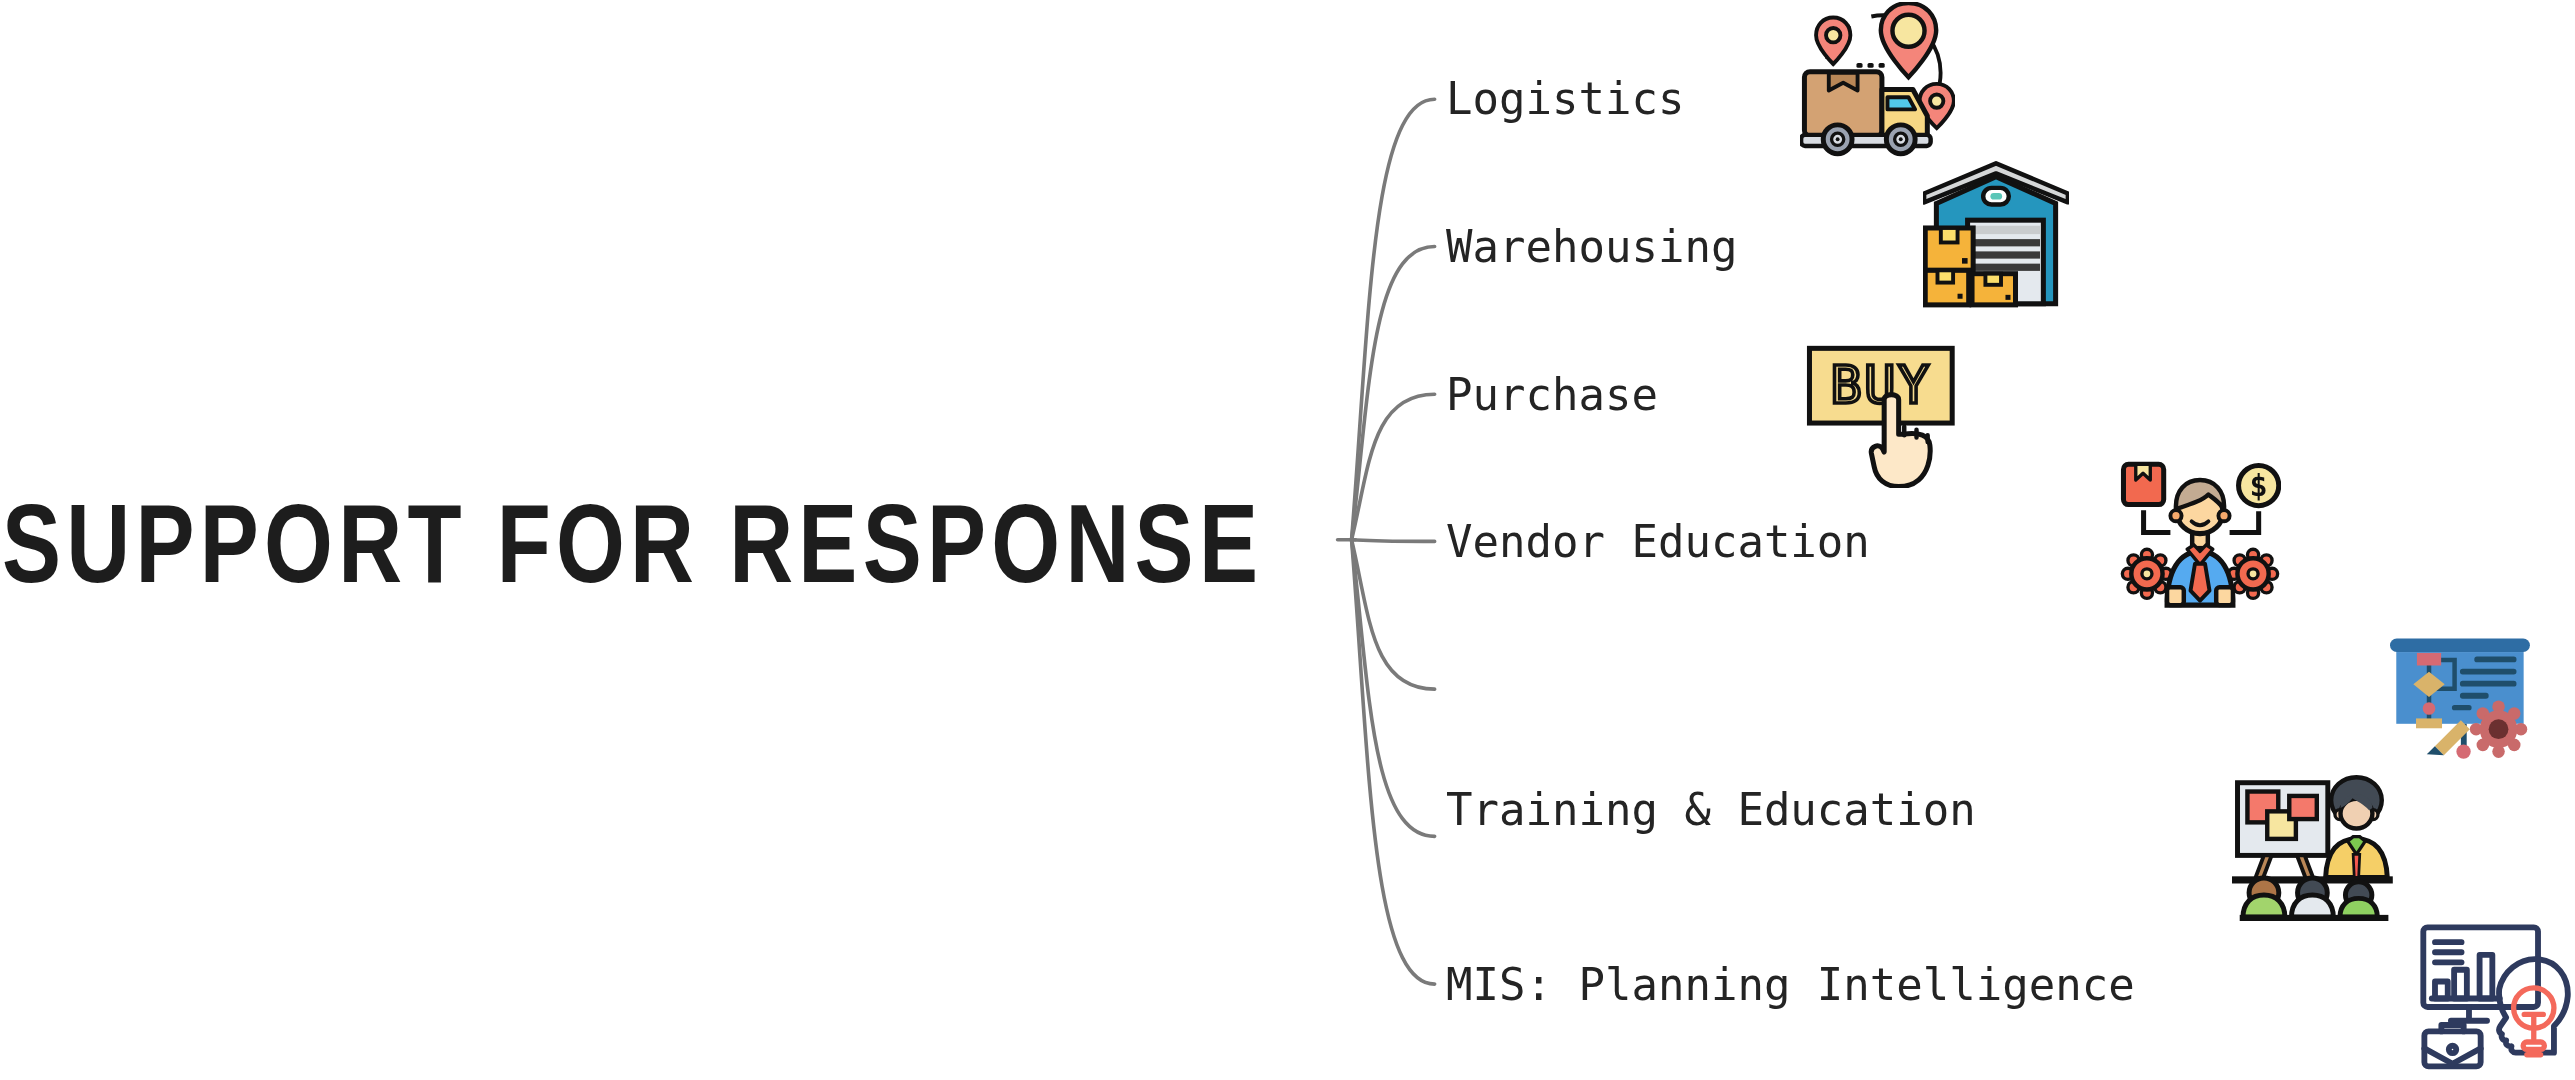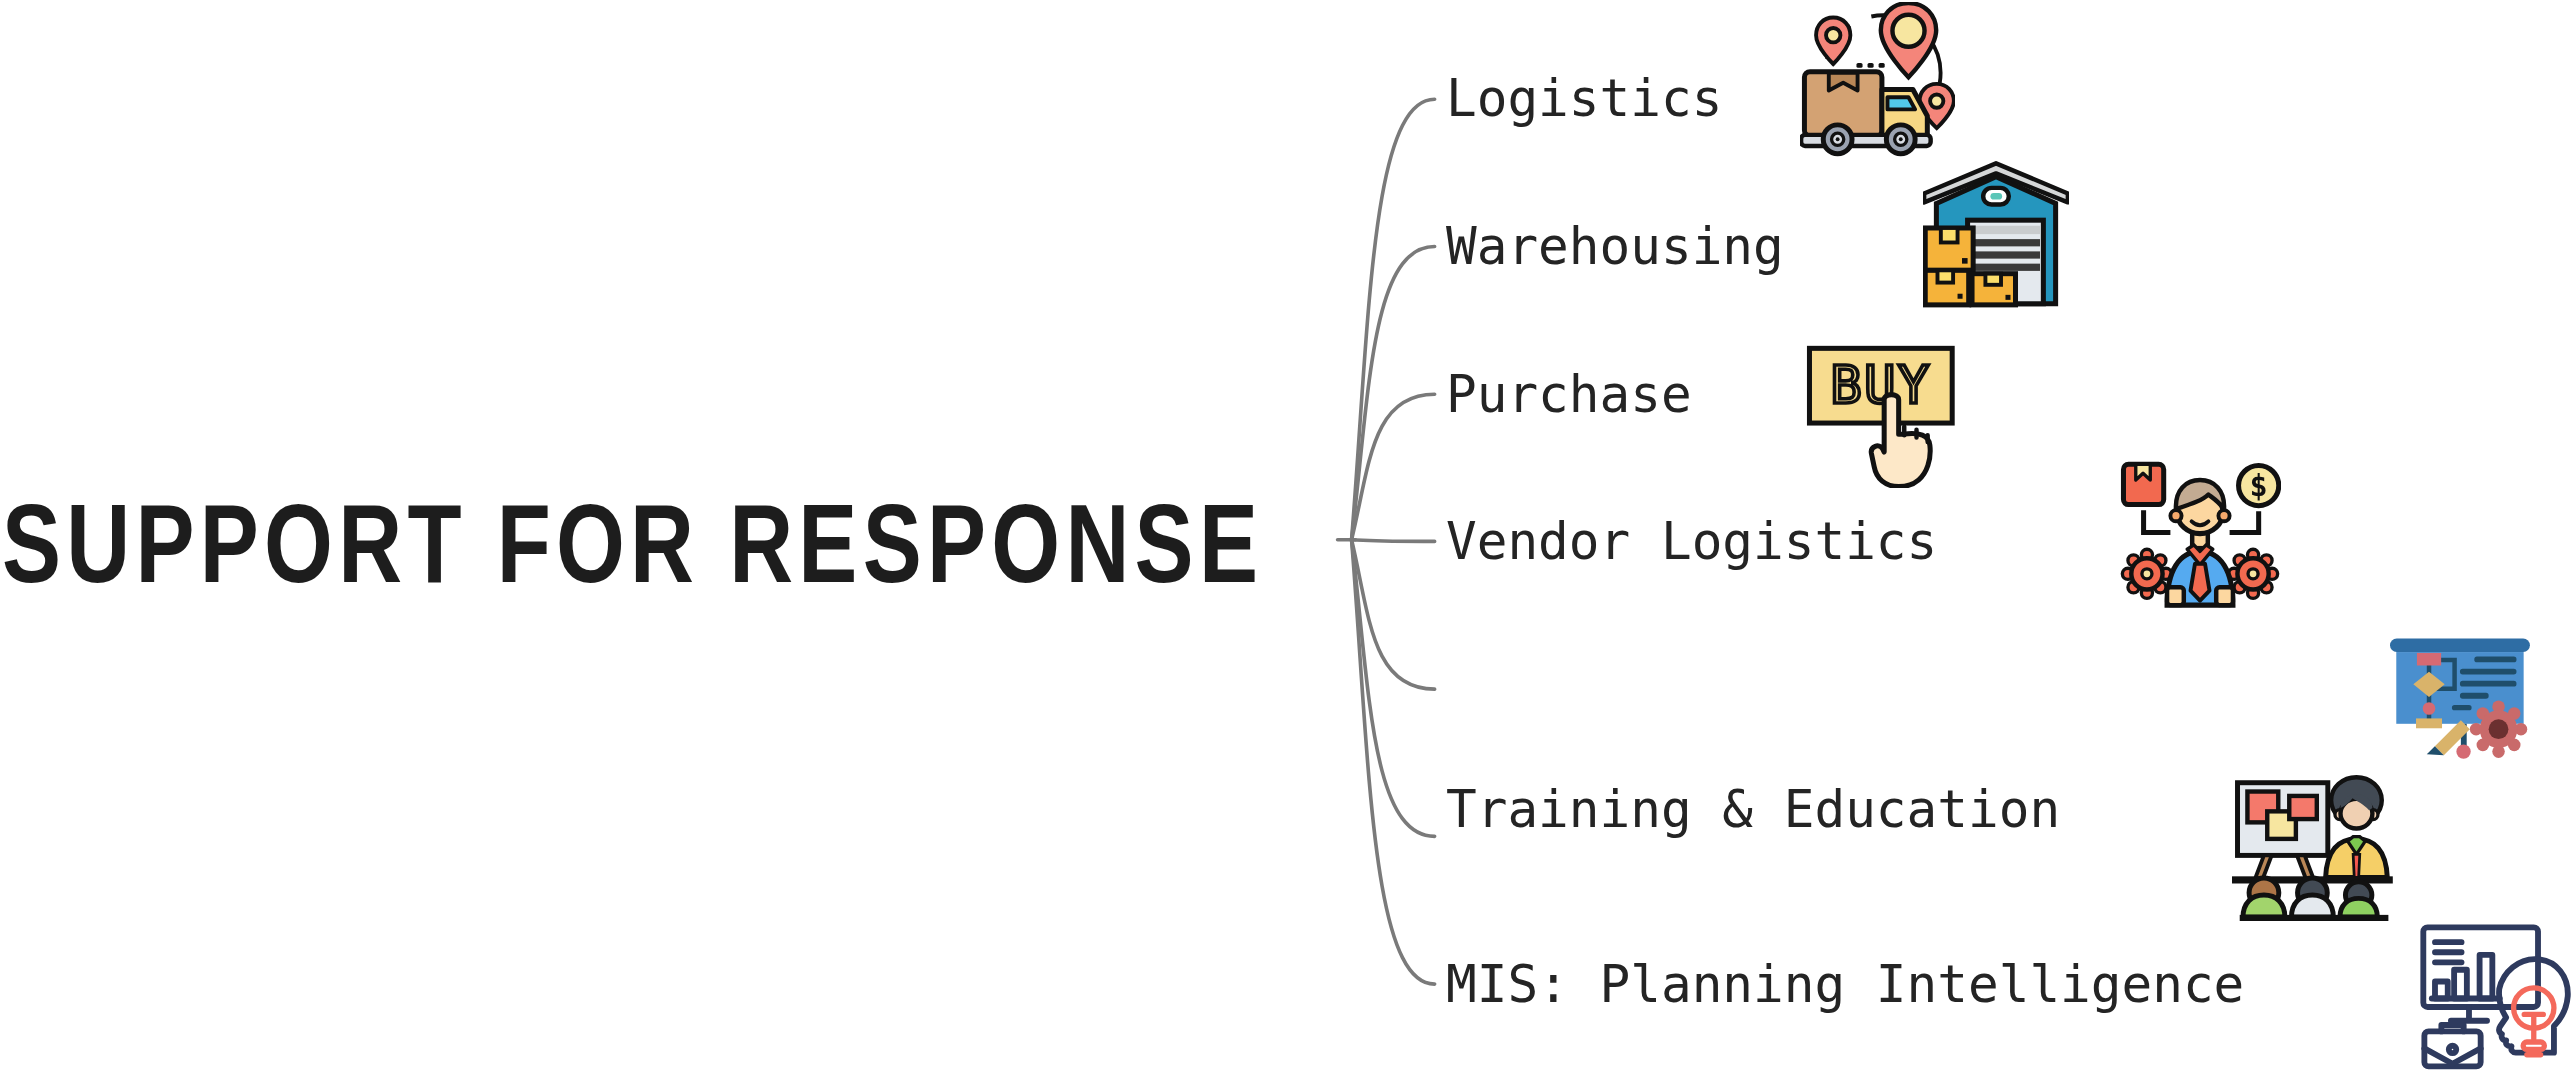--- a/index.html
+++ b/index.html
@@ -25,21 +25,21 @@
     transform: scaleX(0.79);
     transform-origin: left top;
   }
   .links { position: absolute; left: 0; top: 0; }
   .links path { fill: none; stroke: #7a7a7a; stroke-width: 6.5; stroke-linecap: round; }
   .branch-label {
     position: absolute;
     left: 1446px;
     height: 84px;
     line-height: 84px;
-    font-size: 51px;
+    font-size: 44px;
     color: #242424;
     white-space: nowrap;
   }
   .icon { position: absolute; }
 </style>
 </head>
 <body>
 
 <div class="canvas">
 
@@ -52,21 +52,21 @@
     <path d="M2423 968 C2455 837, 2458 707, 2572 707"></path>
     <path d="M2423 968 C2455 969, 2458 971, 2572 971"></path>
     <path d="M2423 968 C2455 1102, 2458 1236, 2572 1236"></path>
     <path d="M2423 968 C2455 1234, 2458 1500, 2572 1500"></path>
     <path d="M2423 968 C2455 1366, 2458 1765, 2572 1765"></path>
   </svg>
 
   <div class="branch-label" style="top:57px">Logistics</div>
   <div class="branch-label" style="top:353px">Purchase</div>
   <div class="branch-label" style="top:205px">Warehousing</div>
-  <div class="branch-label" style="top:500px">Vendor Logistics</div>
+  <div class="branch-label" style="top:500px">Vendor Education</div>
   <div class="branch-label" style="top:768px">Training &amp; Education</div>
   <div class="branch-label" style="top:943px">MIS: Planning Intelligence</div>
 
   <svg class="icon" style="left:1800px; top:2.2px" width="155" viewBox="0 0 280 282">
     <circle cx="150" cy="128" r="104" fill="none" stroke="#111" stroke-width="7" stroke-dasharray="75 42"></circle>
     <rect x="102" y="110" width="11" height="9" rx="3" fill="#111"></rect>
     <rect x="122" y="110" width="11" height="9" rx="3" fill="#111"></rect>
     <rect x="142" y="110" width="11" height="9" rx="3" fill="#111"></rect>
     <path d="M60 28 C41 28 29 43 29 60 C29 82 60 112 60 112 C60 112 91 82 91 60 C91 43 79 28 60 28 Z" fill="#F4857A" stroke="#111" stroke-width="7"></path>
     <circle cx="60" cy="60" r="13" fill="#F7E6A0" stroke="#111" stroke-width="7"></circle>

